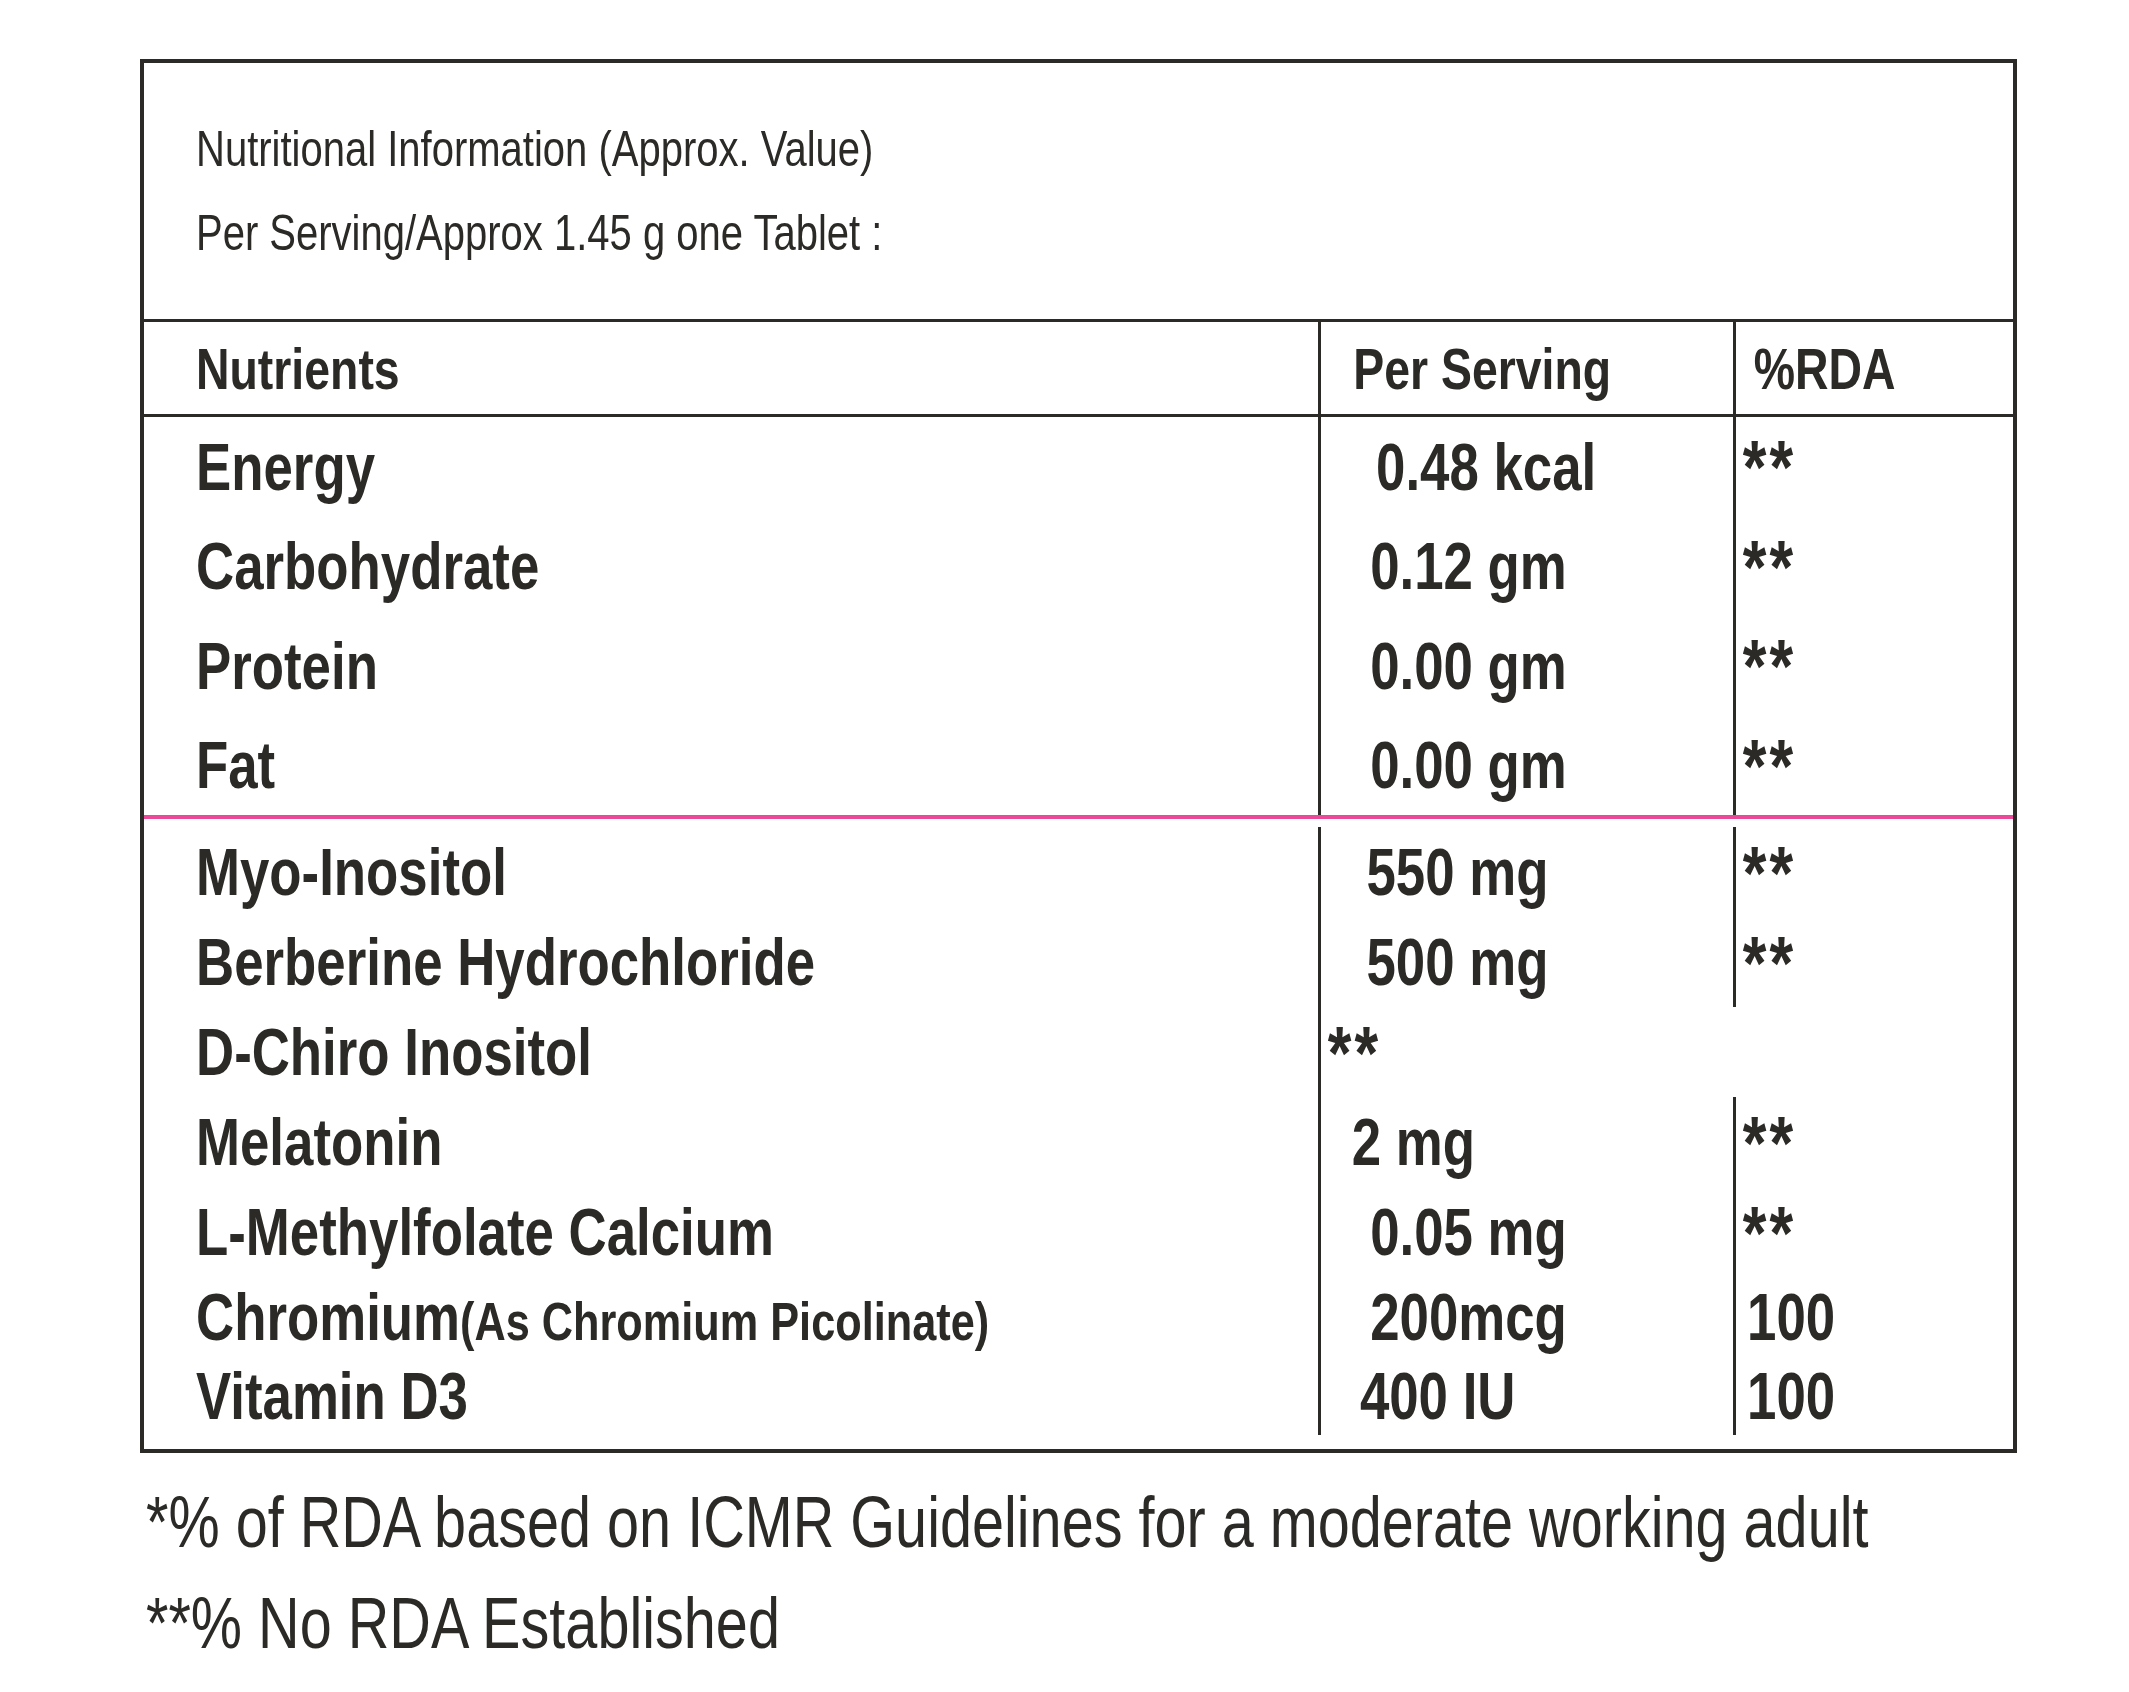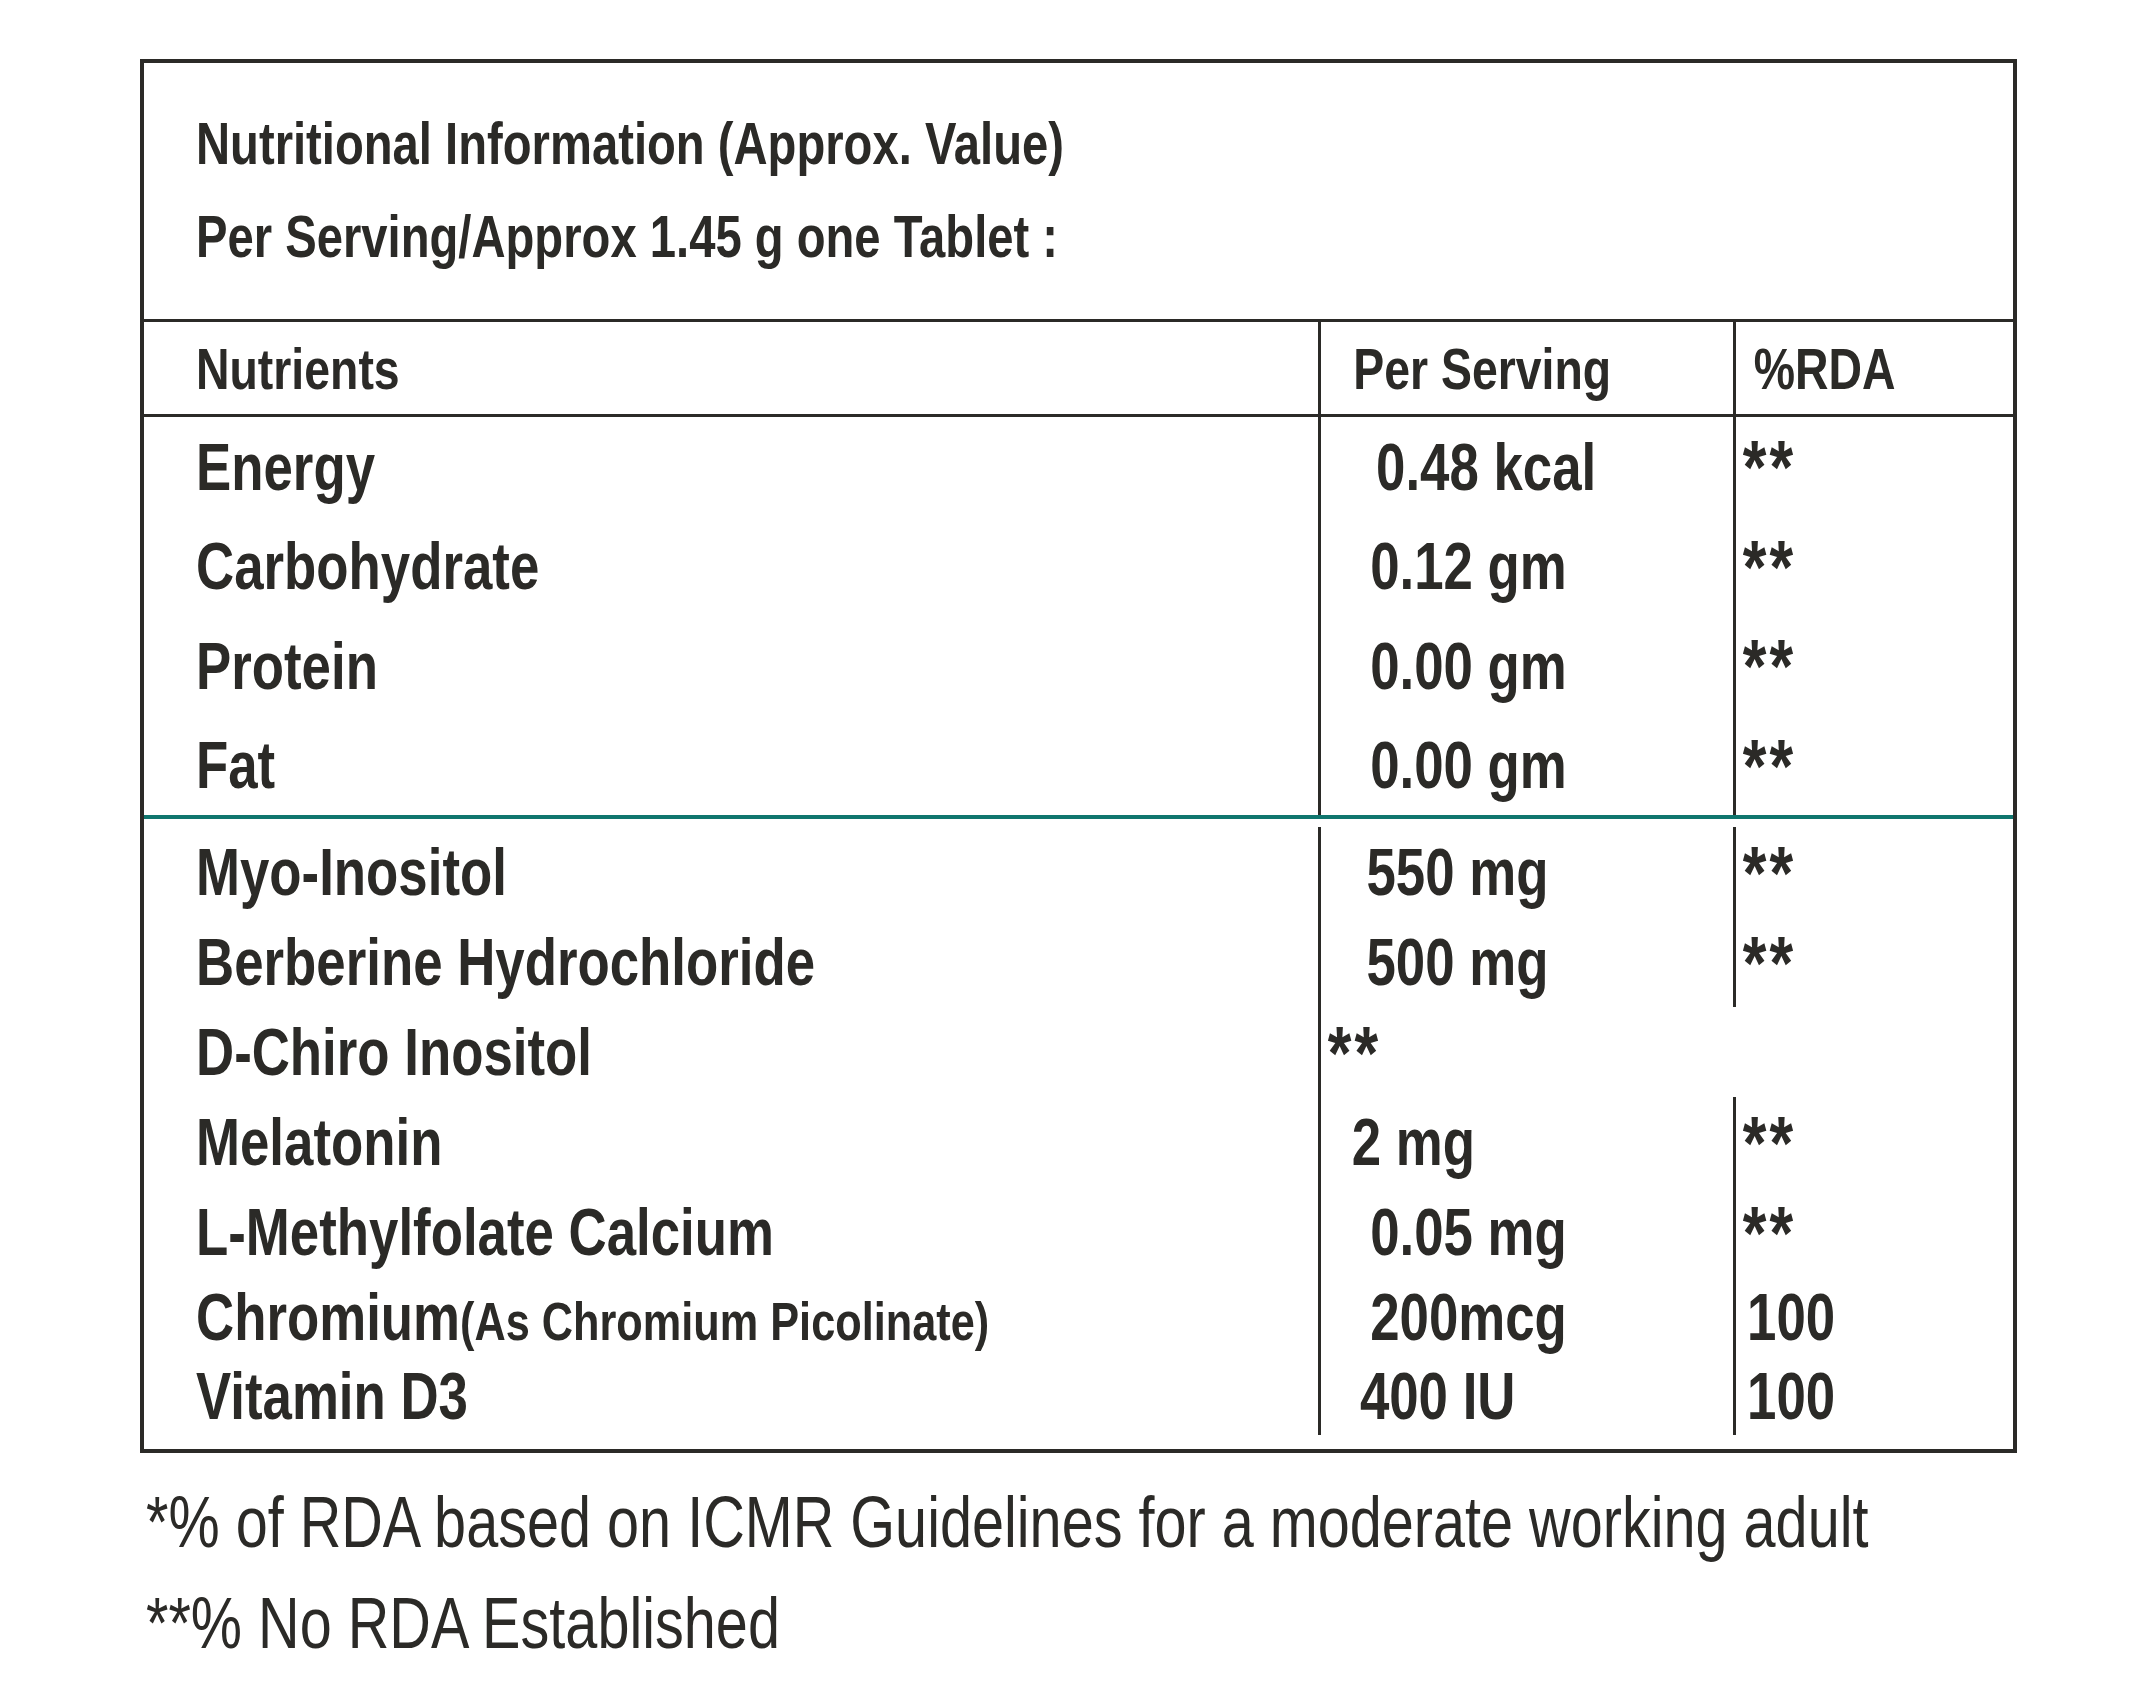--- a/index.html
+++ b/index.html
@@ -42,22 +42,22 @@
     height: 256px;
     flex: 0 0 auto;
     display: flex;
     flex-direction: column;
     justify-content: center;
     gap: 34px;
     padding-left: 52px;
     box-sizing: border-box;
   }
   .title-line {
-    font-size: 59px;
-    font-weight: bold;
+    font-size: 50px;
+    font-weight: normal;
     line-height: 1.0;
   }
 
   .grid-row {
     display: grid;
     grid-template-columns: 62.8% 22.2% 15.0%;
     box-sizing: border-box;
   }
   .header-row {
     flex: 0 0 auto;
@@ -75,21 +75,21 @@
   }
   .cell.v { border-left: 3px solid #2b2a27; }
   .c1 { justify-content: flex-start; padding-left: 52px; }
   .c2 { justify-content: flex-start; padding-right: 88px; }
   .c3 { justify-content: flex-start; }
 
   .section {
     display: flex;
     flex-direction: column;
   }
-  .section-1 { flex: 0 0 auto; height: 398px; border-bottom: 4px solid #0f766e; }
+  .section-1 { flex: 0 0 auto; height: 398px; border-bottom: 4px solid #ec4899; }
   .section-2 { flex: 1 1 auto; padding: 8px 0 14px 0; box-sizing: border-box; }
 
   .data-row {
     flex: 1 1 auto;
     font-size: 66px;
     font-weight: bold;
   }
   .name-suffix { font-size: 0.82em; }
   .rda-stars {
     font-size: 76px;

